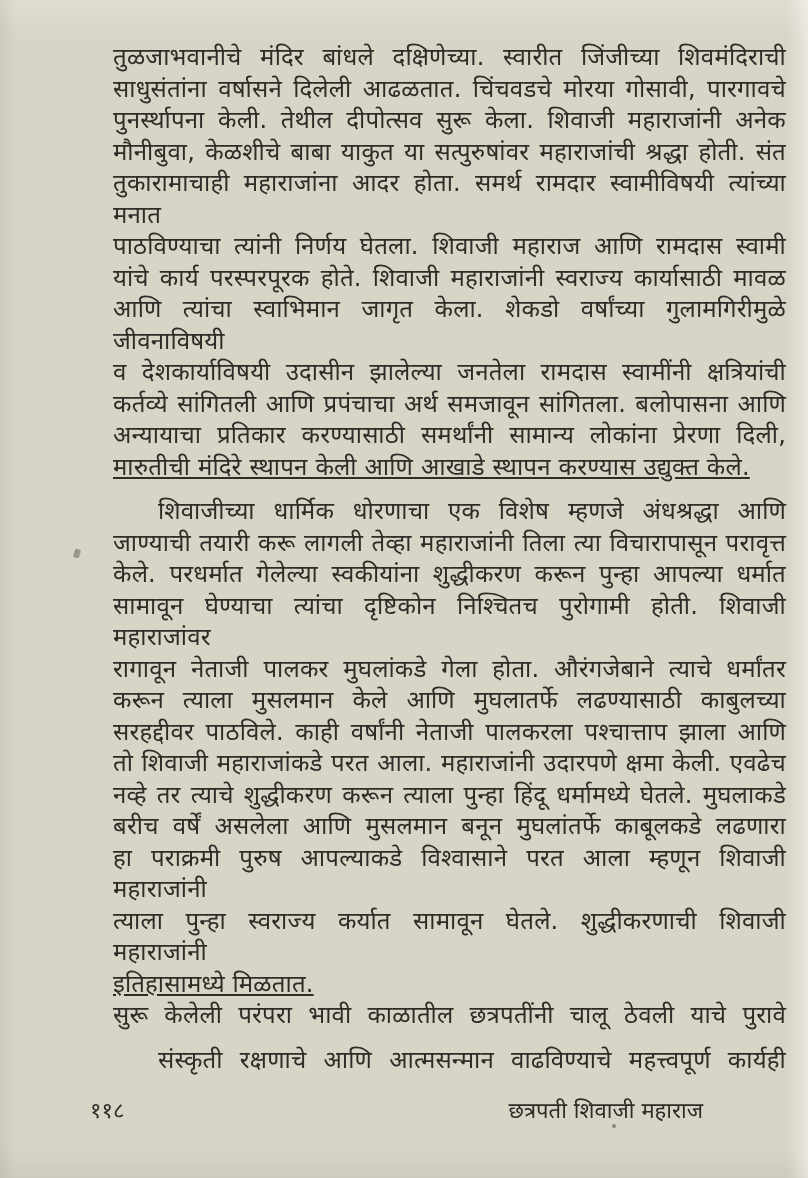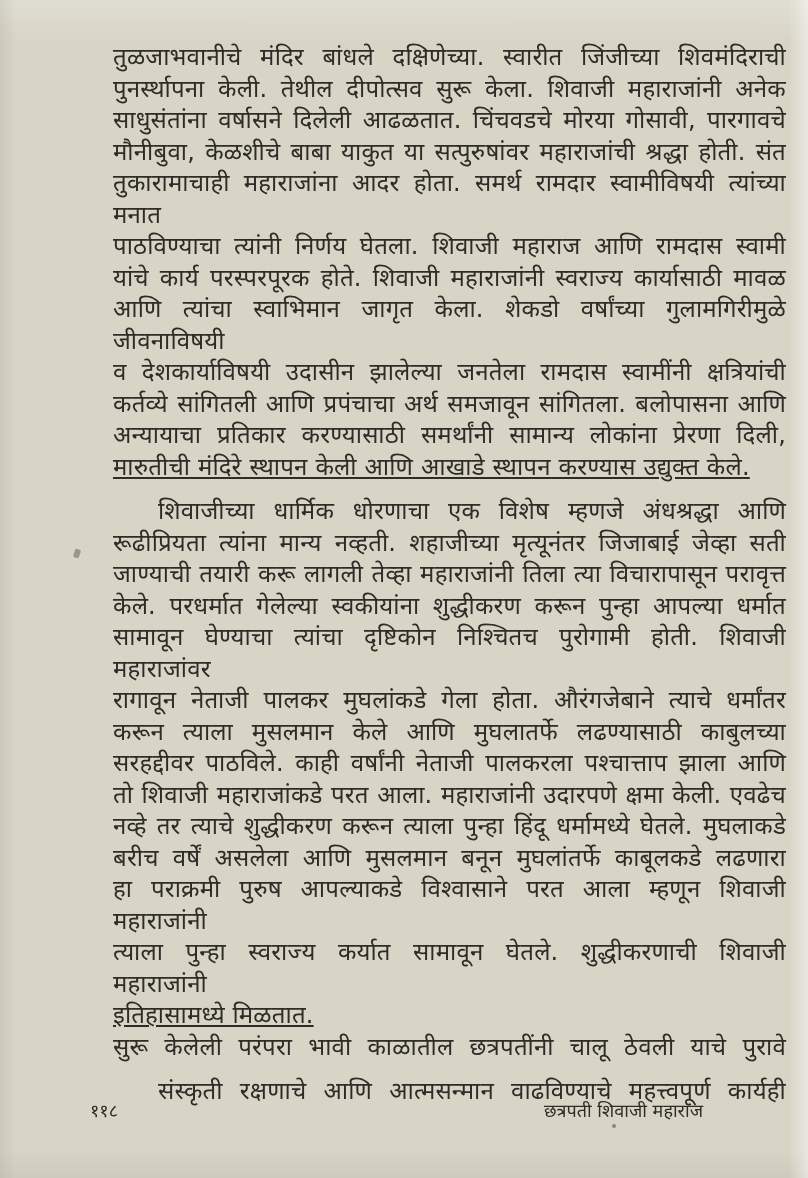--- a/index.html
+++ b/index.html
@@ -51,21 +51,21 @@
     text-indent: 45px;
   }
   .page-footer {
     position: absolute;
     left: 90px;
     right: 105px;
     top: 1096px;
     display: flex;
     justify-content: space-between;
     align-items: baseline;
-    font-size: 18px;
+    font-size: 22px;
     line-height: 30px;
   }
   .ink-speck {
     position: absolute;
     background: rgba(70,68,60,0.55);
     border-radius: 50%;
   }
   .speck-a {
     left: 74px;
     top: 549px;
@@ -84,35 +84,34 @@
 </style>
 </head>
 <body>
 
 <div class="page">
 
   <div class="text-column">
 
   <div class="para">
         <div class="line">तुळजाभवानीचे मंदिर बांधले दक्षिणेच्या. स्वारीत जिंजीच्या शिवमंदिराची</div>
+        <div class="line">साधुसंतांना वर्षासने दिलेली आढळतात. चिंचवडचे मोरया गोसावी, पारगावचे</div>
         <div class="line">पुनर्स्थापना केली. तेथील दीपोत्सव सुरू केला. शिवाजी महाराजांनी अनेक</div>
-        <div class="line">साधुसंतांना वर्षासने दिलेली आढळतात. चिंचवडचे मोरया गोसावी, पारगावचे</div>
         <div class="line">मौनीबुवा, केळशीचे बाबा याकुत या सत्पुरुषांवर महाराजांची श्रद्धा होती. संत</div>
         <div class="line">तुकारामाचाही महाराजांना आदर होता. समर्थ रामदार स्वामीविषयी त्यांच्या मनात</div>
         <div class="line">पाठविण्याचा त्यांनी निर्णय घेतला. शिवाजी महाराज आणि रामदास स्वामी</div>
         <div class="line">यांचे कार्य परस्परपूरक होते. शिवाजी महाराजांनी स्वराज्य कार्यासाठी मावळ</div>
         <div class="line">आणि त्यांचा स्वाभिमान जागृत केला. शेकडो वर्षांच्या गुलामगिरीमुळे जीवनाविषयी</div>
         <div class="line">व देशकार्याविषयी उदासीन झालेल्या जनतेला रामदास स्वामींनी क्षत्रियांची</div>
         <div class="line">कर्तव्ये सांगितली आणि प्रपंचाचा अर्थ समजावून सांगितला. बलोपासना आणि</div>
         <div class="line">अन्यायाचा प्रतिकार करण्यासाठी समर्थांनी सामान्य लोकांना प्रेरणा दिली,</div>
         <div class="line last">मारुतीची मंदिरे स्थापन केली आणि आखाडे स्थापन करण्यास उद्युक्त केले.</div>
       </div>
       <div class="para indent">
         <div class="line">शिवाजीच्या धार्मिक धोरणाचा एक विशेष म्हणजे अंधश्रद्धा आणि</div>
-        <div class="line">रूढीप्रियता त्यांना मान्य नव्हती. शहाजीच्या मृत्यूनंतर जिजाबाई जेव्हा सती</div>
         <div class="line">जाण्याची तयारी करू लागली तेव्हा महाराजांनी तिला त्या विचारापासून परावृत्त</div>
         <div class="line">केले. परधर्मात गेलेल्या स्वकीयांना शुद्धीकरण करून पुन्हा आपल्या धर्मात</div>
         <div class="line">सामावून घेण्याचा त्यांचा दृष्टिकोन निश्चितच पुरोगामी होती. शिवाजी महाराजांवर</div>
         <div class="line">रागावून नेताजी पालकर मुघलांकडे गेला होता. औरंगजेबाने त्याचे धर्मांतर</div>
         <div class="line">करून त्याला मुसलमान केले आणि मुघलातर्फे लढण्यासाठी काबुलच्या</div>
         <div class="line">सरहद्दीवर पाठविले. काही वर्षांनी नेताजी पालकरला पश्चात्ताप झाला आणि</div>
         <div class="line">तो शिवाजी महाराजांकडे परत आला. महाराजांनी उदारपणे क्षमा केली. एवढेच</div>
         <div class="line">नव्हे तर त्याचे शुद्धीकरण करून त्याला पुन्हा हिंदू धर्मामध्ये घेतले. मुघलाकडे</div>
         <div class="line">बरीच वर्षें असलेला आणि मुसलमान बनून मुघलांतर्फे काबूलकडे लढणारा</div>
         <div class="line">हा पराक्रमी पुरुष आपल्याकडे विश्वासाने परत आला म्हणून शिवाजी महाराजांनी</div>

